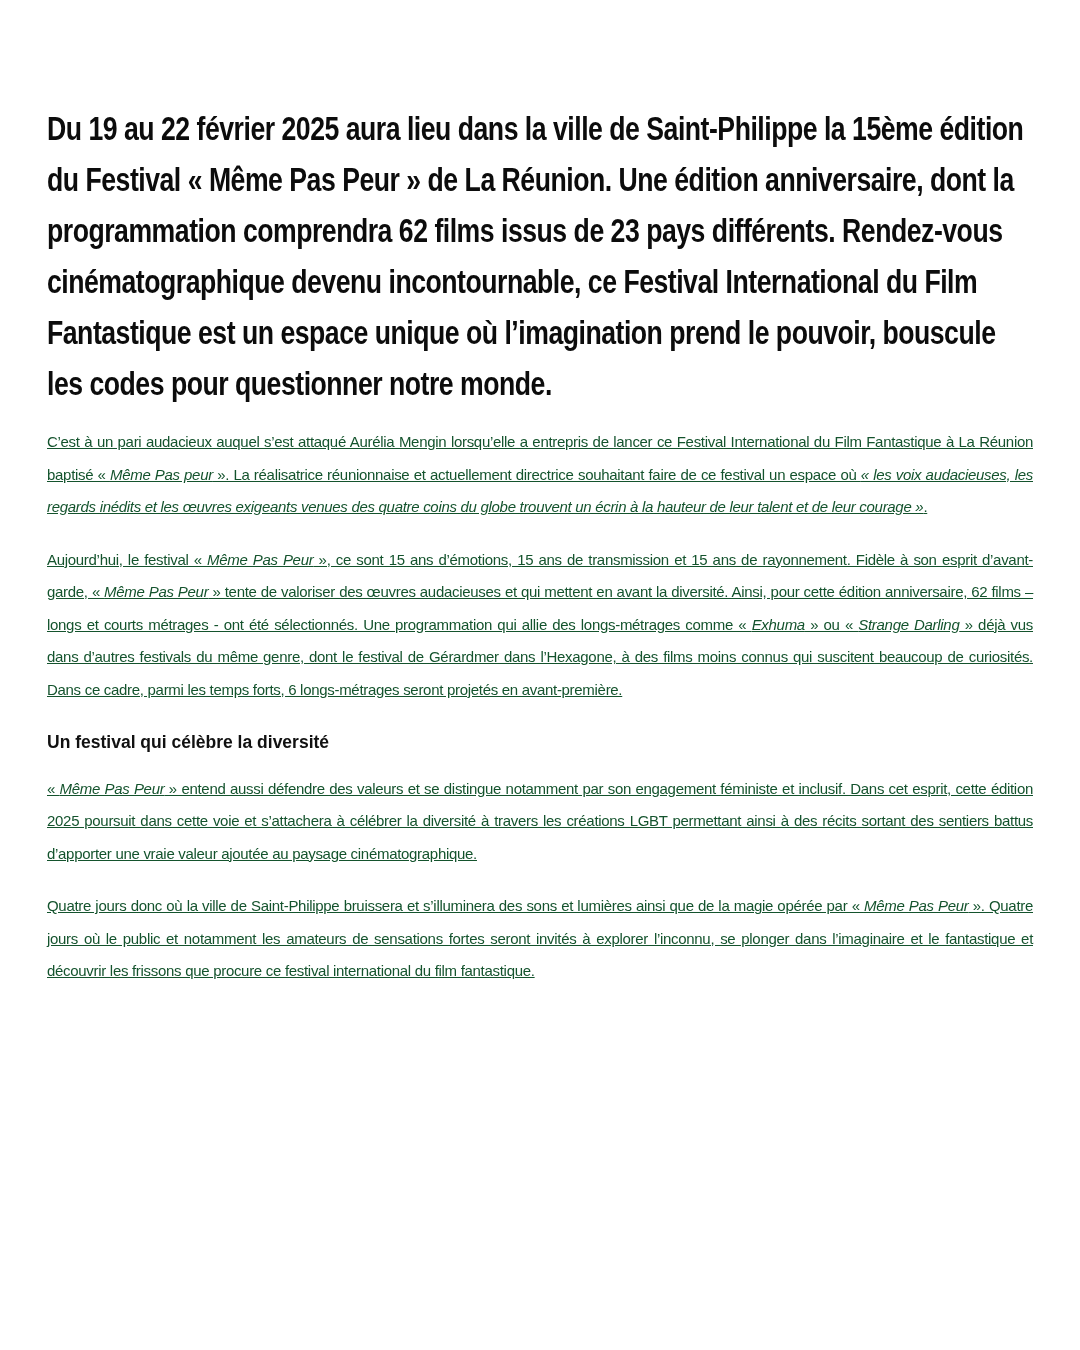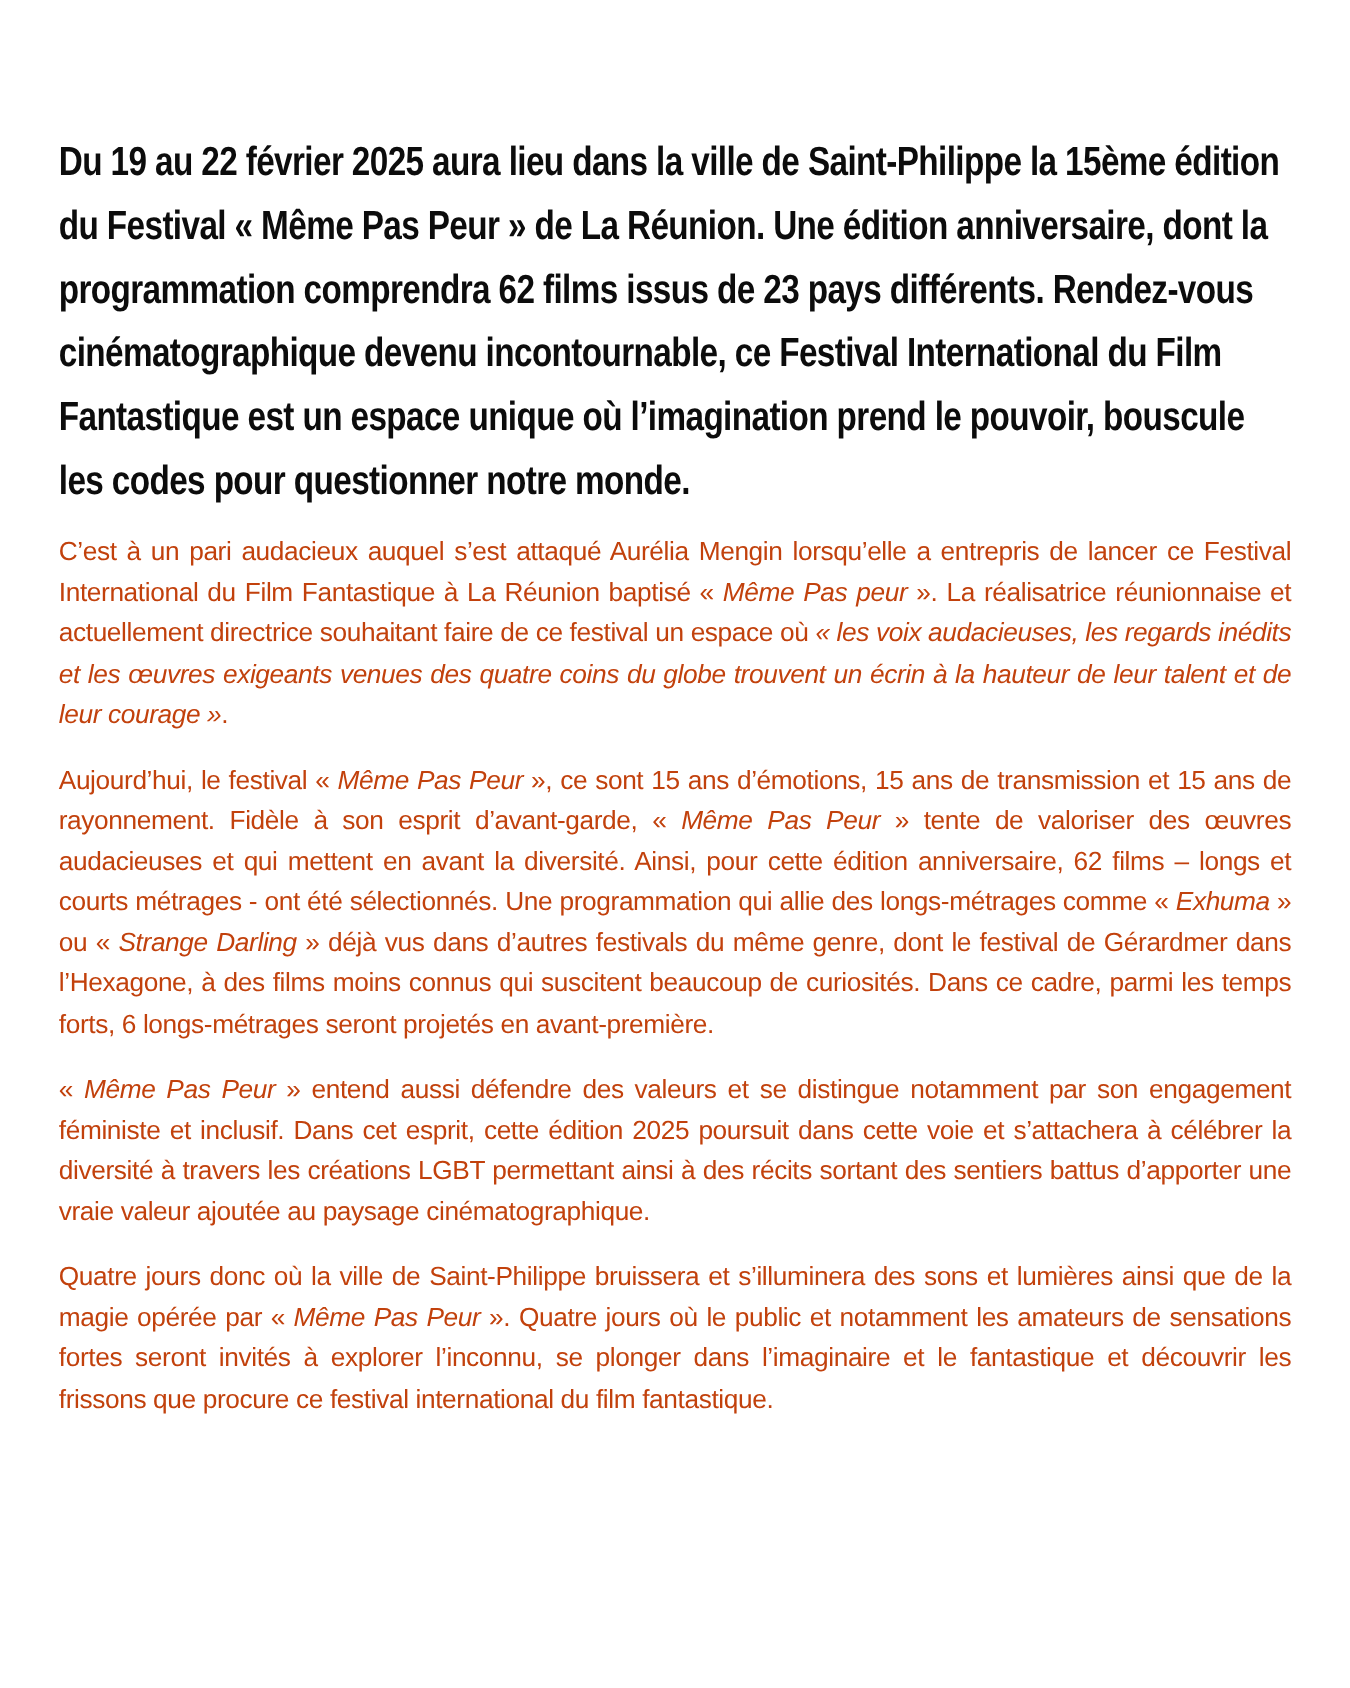--- a/index.html
+++ b/index.html
@@ -23,25 +23,26 @@
     transform-origin: left top;
     font-size: 32.5px;
     line-height: 51px;
     font-weight: 700;
     letter-spacing: -0.6px;
     color: #0c0c0c;
     text-align: left;
   }
   .article-body p {
     margin: 0 0 20px 0;
-    font-size: 21px;
+    font-size: 15px;
     line-height: 32.5px;
     letter-spacing: -0.3px;
     text-align: justify;
-    color: #c2410c;
+    color: #14532d;
+    text-decoration: underline;
   }
   .article-body p em {
     font-style: italic;
   }
   .article-body h2 {
     margin: 0 0 14px 0;
     font-size: 17.5px;
     line-height: 32.5px;
     font-weight: 700;
     color: #111111;
@@ -53,16 +54,17 @@
   }
 </style>
 </head>
 <body>
 
 <main class="page">
   <h1 class="lead">Du 19 au 22 février 2025 aura lieu dans la ville de Saint-Philippe la 15ème édition du Festival « Même Pas Peur » de La Réunion. Une édition anniversaire, dont la programmation comprendra 62 films issus de 23 pays différents. Rendez-vous cinématographique devenu incontournable, ce Festival International du Film Fantastique est un espace unique où l’imagination prend le pouvoir, bouscule les codes pour questionner notre monde.</h1>
   <div class="article-body" id="article-body">
       <p><span>C’est à un pari audacieux auquel s’est attaqué Aurélia Mengin lorsqu’elle a entrepris de lancer ce Festival International du Film Fantastique à La Réunion baptisé « </span><em>Même Pas peur</em><span> ». La réalisatrice réunionnaise et actuellement directrice souhaitant faire de ce festival un espace où </span><em>« les voix audacieuses, les regards inédits et les œuvres exigeants venues des quatre coins du globe trouvent un écrin à la hauteur de leur talent et de leur courage »</em><span>.</span></p>
       <p><span>Aujourd’hui, le festival « </span><em>Même Pas Peur</em><span> », ce sont 15 ans d’émotions, 15 ans de transmission et 15 ans de rayonnement. Fidèle à son esprit d’avant-garde, « </span><em>Même Pas Peur</em><span> » tente de valoriser des œuvres audacieuses et qui mettent en avant la diversité. Ainsi, pour cette édition anniversaire, 62 films – longs et courts métrages - ont été sélectionnés. Une programmation qui allie des longs-métrages comme « </span><em>Exhuma</em><span> » ou « </span><em>Strange Darling</em><span> » déjà vus dans d’autres festivals du même genre, dont le festival de Gérardmer dans l’Hexagone, à des films moins connus qui suscitent beaucoup de curiosités. Dans ce cadre, parmi les temps forts, 6 longs-métrages seront projetés en avant-première.</span></p>
+      <h2>Un festival qui célèbre la diversité</h2>
       <p><span>« </span><em>Même Pas Peur</em><span> » entend aussi défendre des valeurs et se distingue notamment par son engagement féministe et inclusif. Dans cet esprit, cette édition 2025 poursuit dans cette voie et s’attachera à célébrer la diversité à travers les créations LGBT permettant ainsi à des récits sortant des sentiers battus d’apporter une vraie valeur ajoutée au paysage cinématographique.</span></p>
       <p><span>Quatre jours donc où la ville de Saint-Philippe bruissera et s’illuminera des sons et lumières ainsi que de la magie opérée par « </span><em>Même Pas Peur</em><span> ». Quatre jours où le public et notamment les amateurs de sensations fortes seront invités à explorer l’inconnu, se plonger dans l’imaginaire et le fantastique et découvrir les frissons que procure ce festival international du film fantastique.</span></p>
     </div>
 </main>
 
 </body></html>

